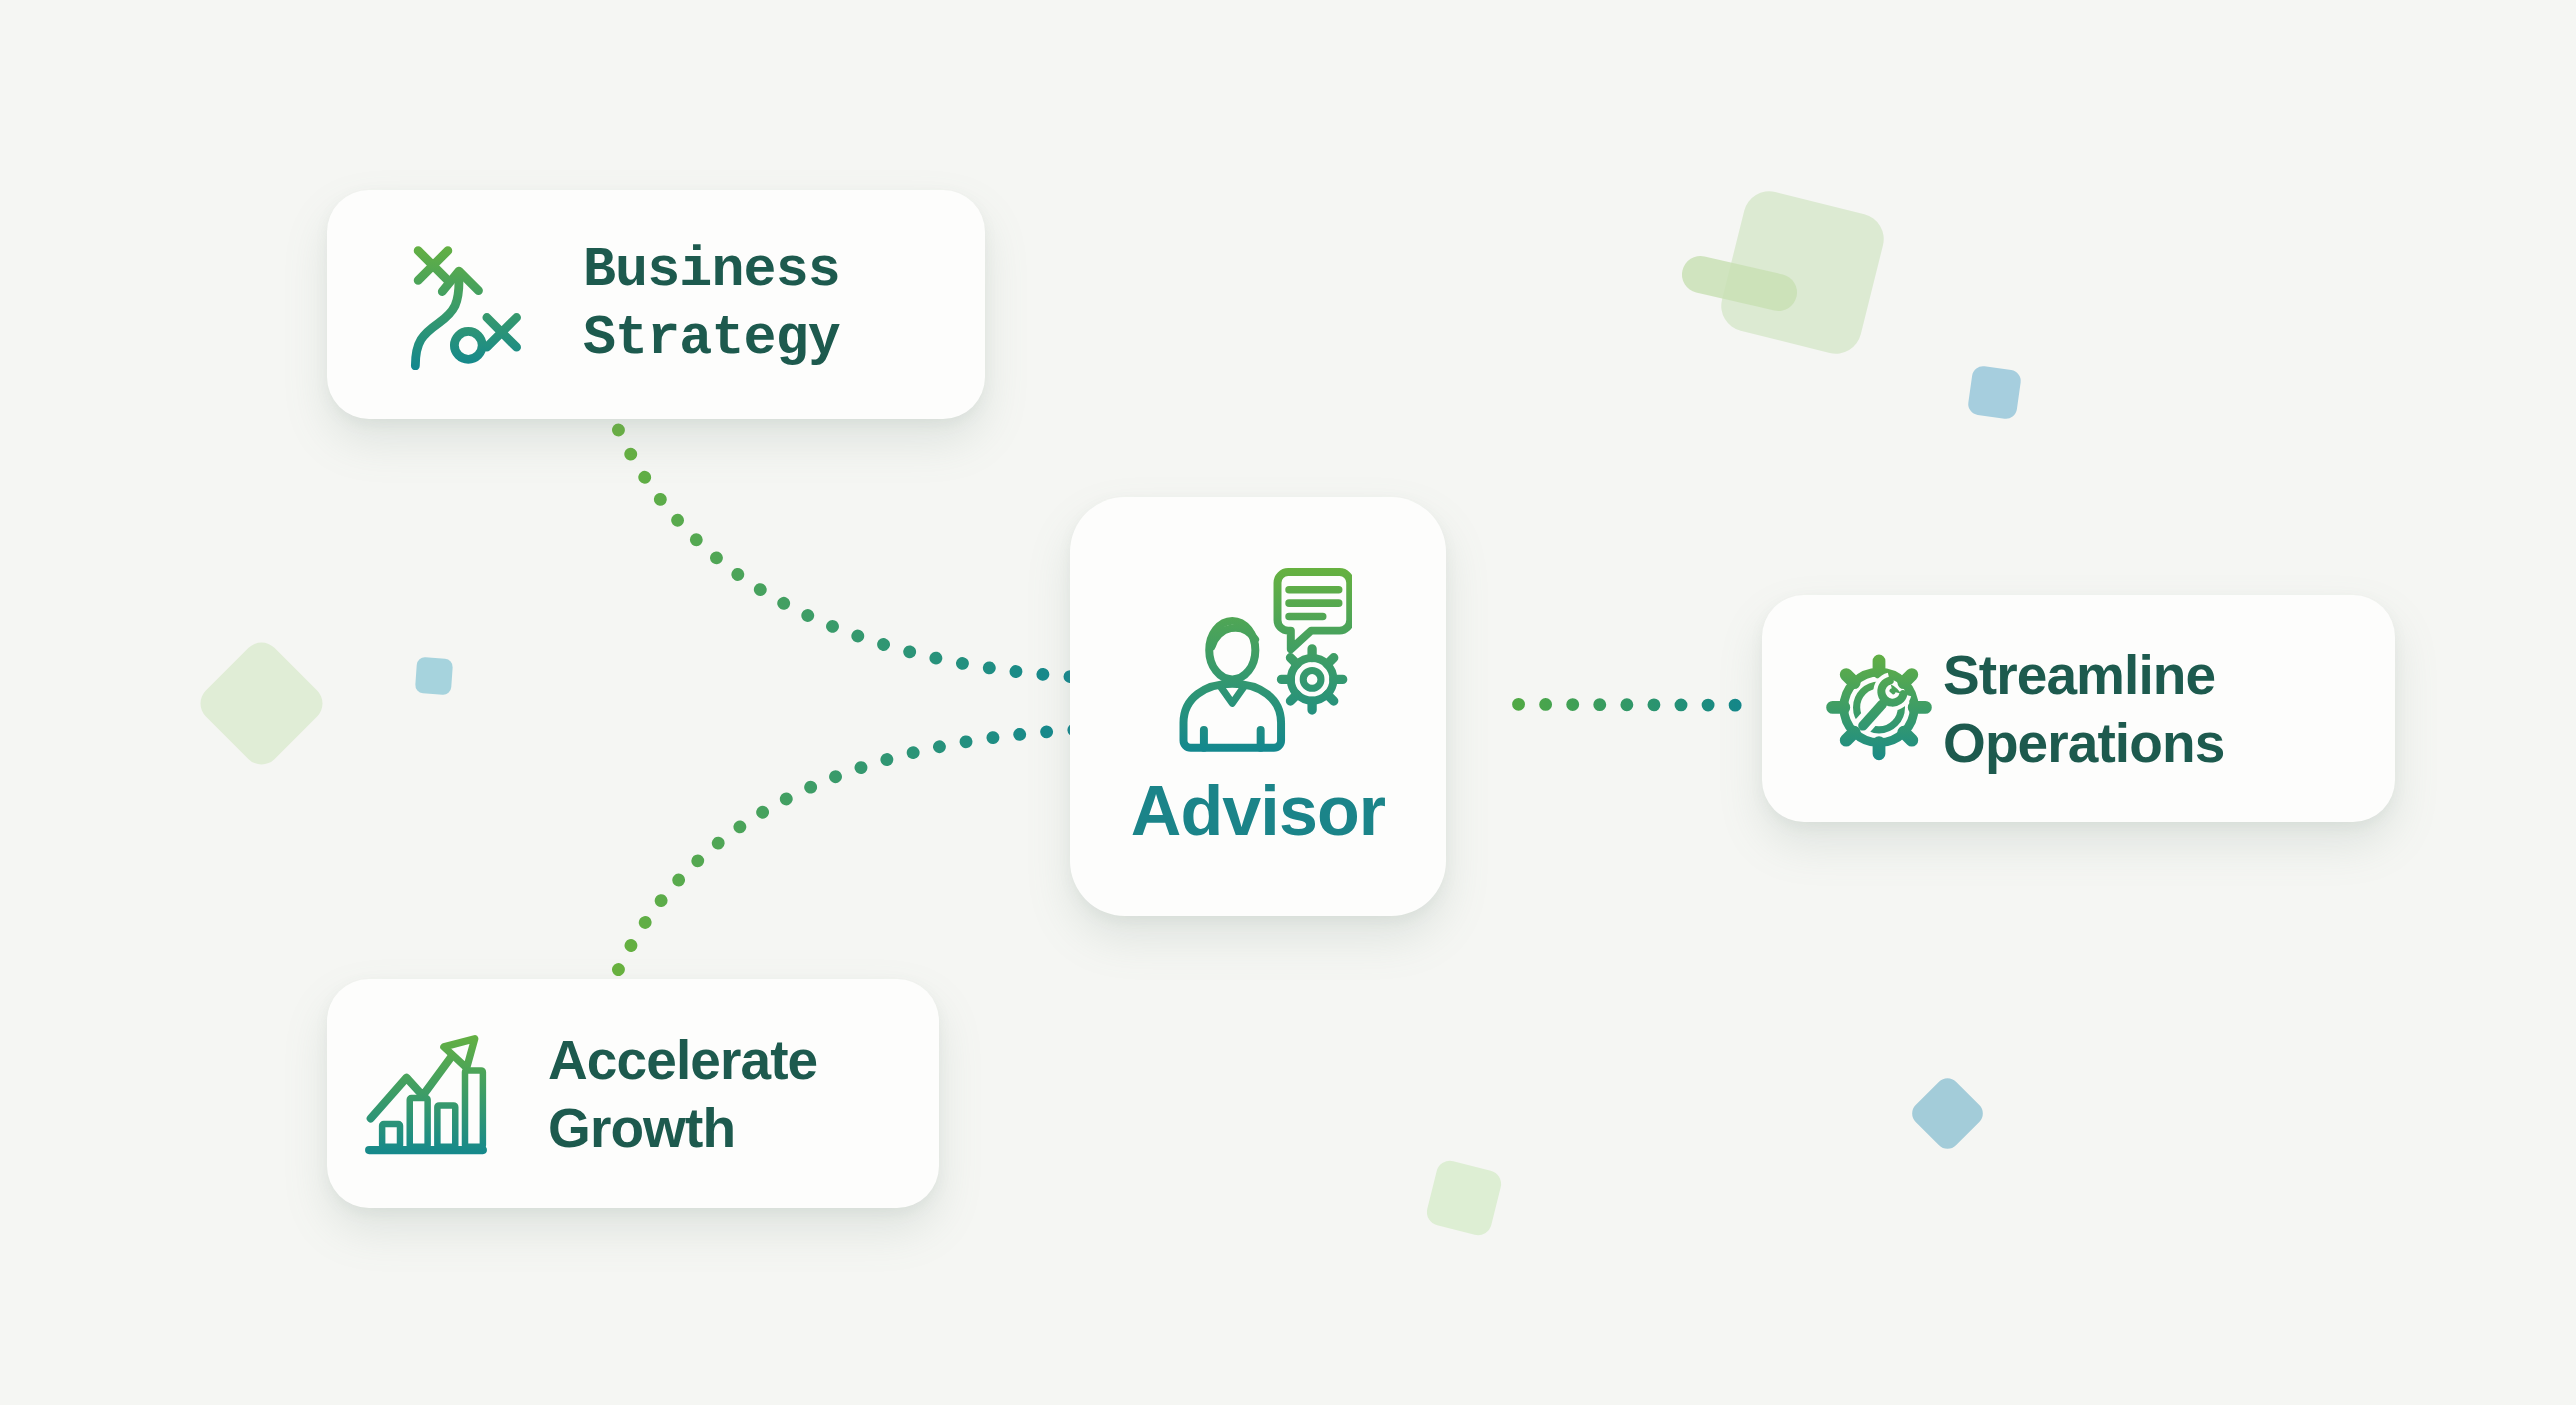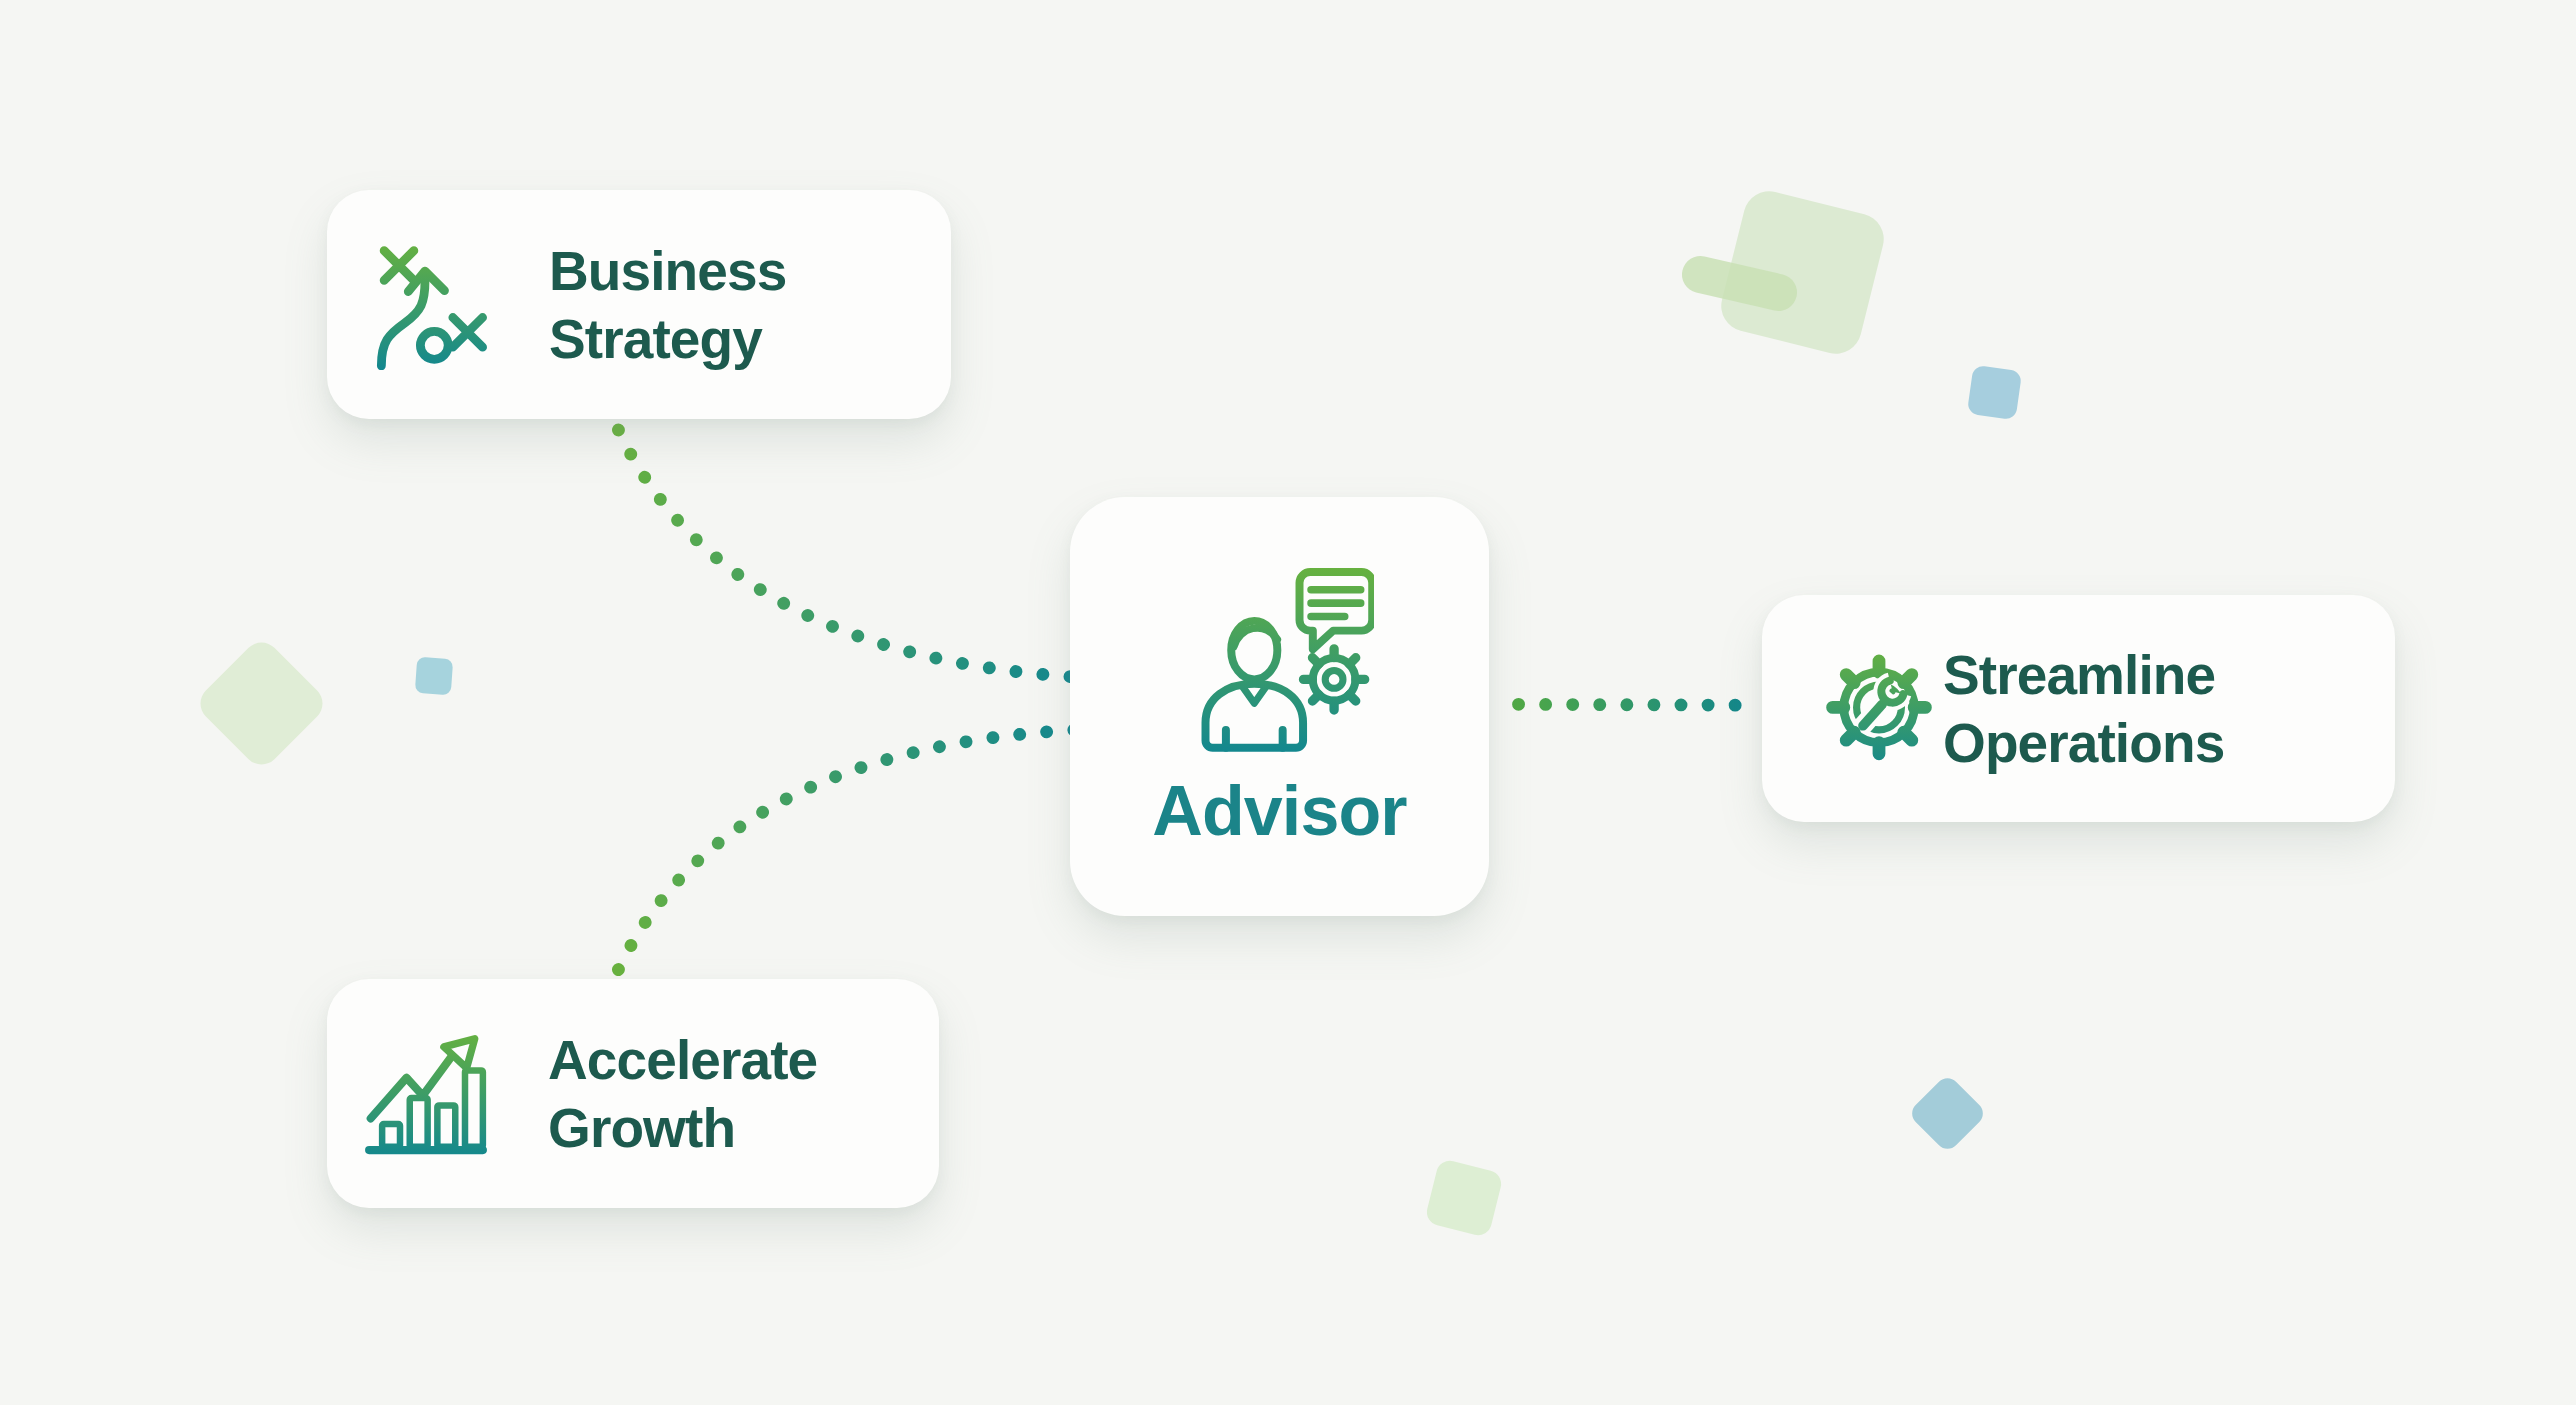--- a/index.html
+++ b/index.html
@@ -28,25 +28,25 @@
     background:#ddeed3;transform:rotate(14deg);}
 
   #connector-layer{position:absolute;left:0;top:0;width:2576px;height:1405px;z-index:1;}
 
   .card{
     position:absolute;z-index:2;display:flex;align-items:center;
     background:var(--card_bg,#fdfdfc);
     box-shadow:0 22px 44px rgba(120,140,130,.17),0 5.5px 12.8px rgba(120,140,130,.08);
   }
   .side-card{border-radius:42px;}
-  #card-business{left:327px;top:190px;width:578px;height:229px;padding-left:46px;gap:59px;}
+  #card-business{left:327px;top:190px;width:578px;height:229px;padding-left:80px;gap:59px;font-family:Liberation Mono, monospace;}
   #card-streamline{left:1762px;top:595px;width:580px;height:227px;padding-left:53px;}
   #card-growth{left:327px;top:979px;width:578px;height:229px;padding-left:34px;gap:57px;}
   #card-advisor{
-    left:1070px;top:497px;width:419px;height:419px;border-radius:55px;
+    left:1070px;top:497px;width:376px;height:419px;border-radius:55px;
     flex-direction:column;justify-content:center;gap:22px;
   }
   .node-title{
     margin:0;font-weight:700;font-size:55px;line-height:68px;letter-spacing:-0.9px;
     color:var(--title_text,#1d5a4e);
   }
   #advisor-title{
     margin:0;font-weight:700;font-size:70px;line-height:73px;letter-spacing:-0.9px;
     color:var(--advisor_text,#1b8489);
   }

